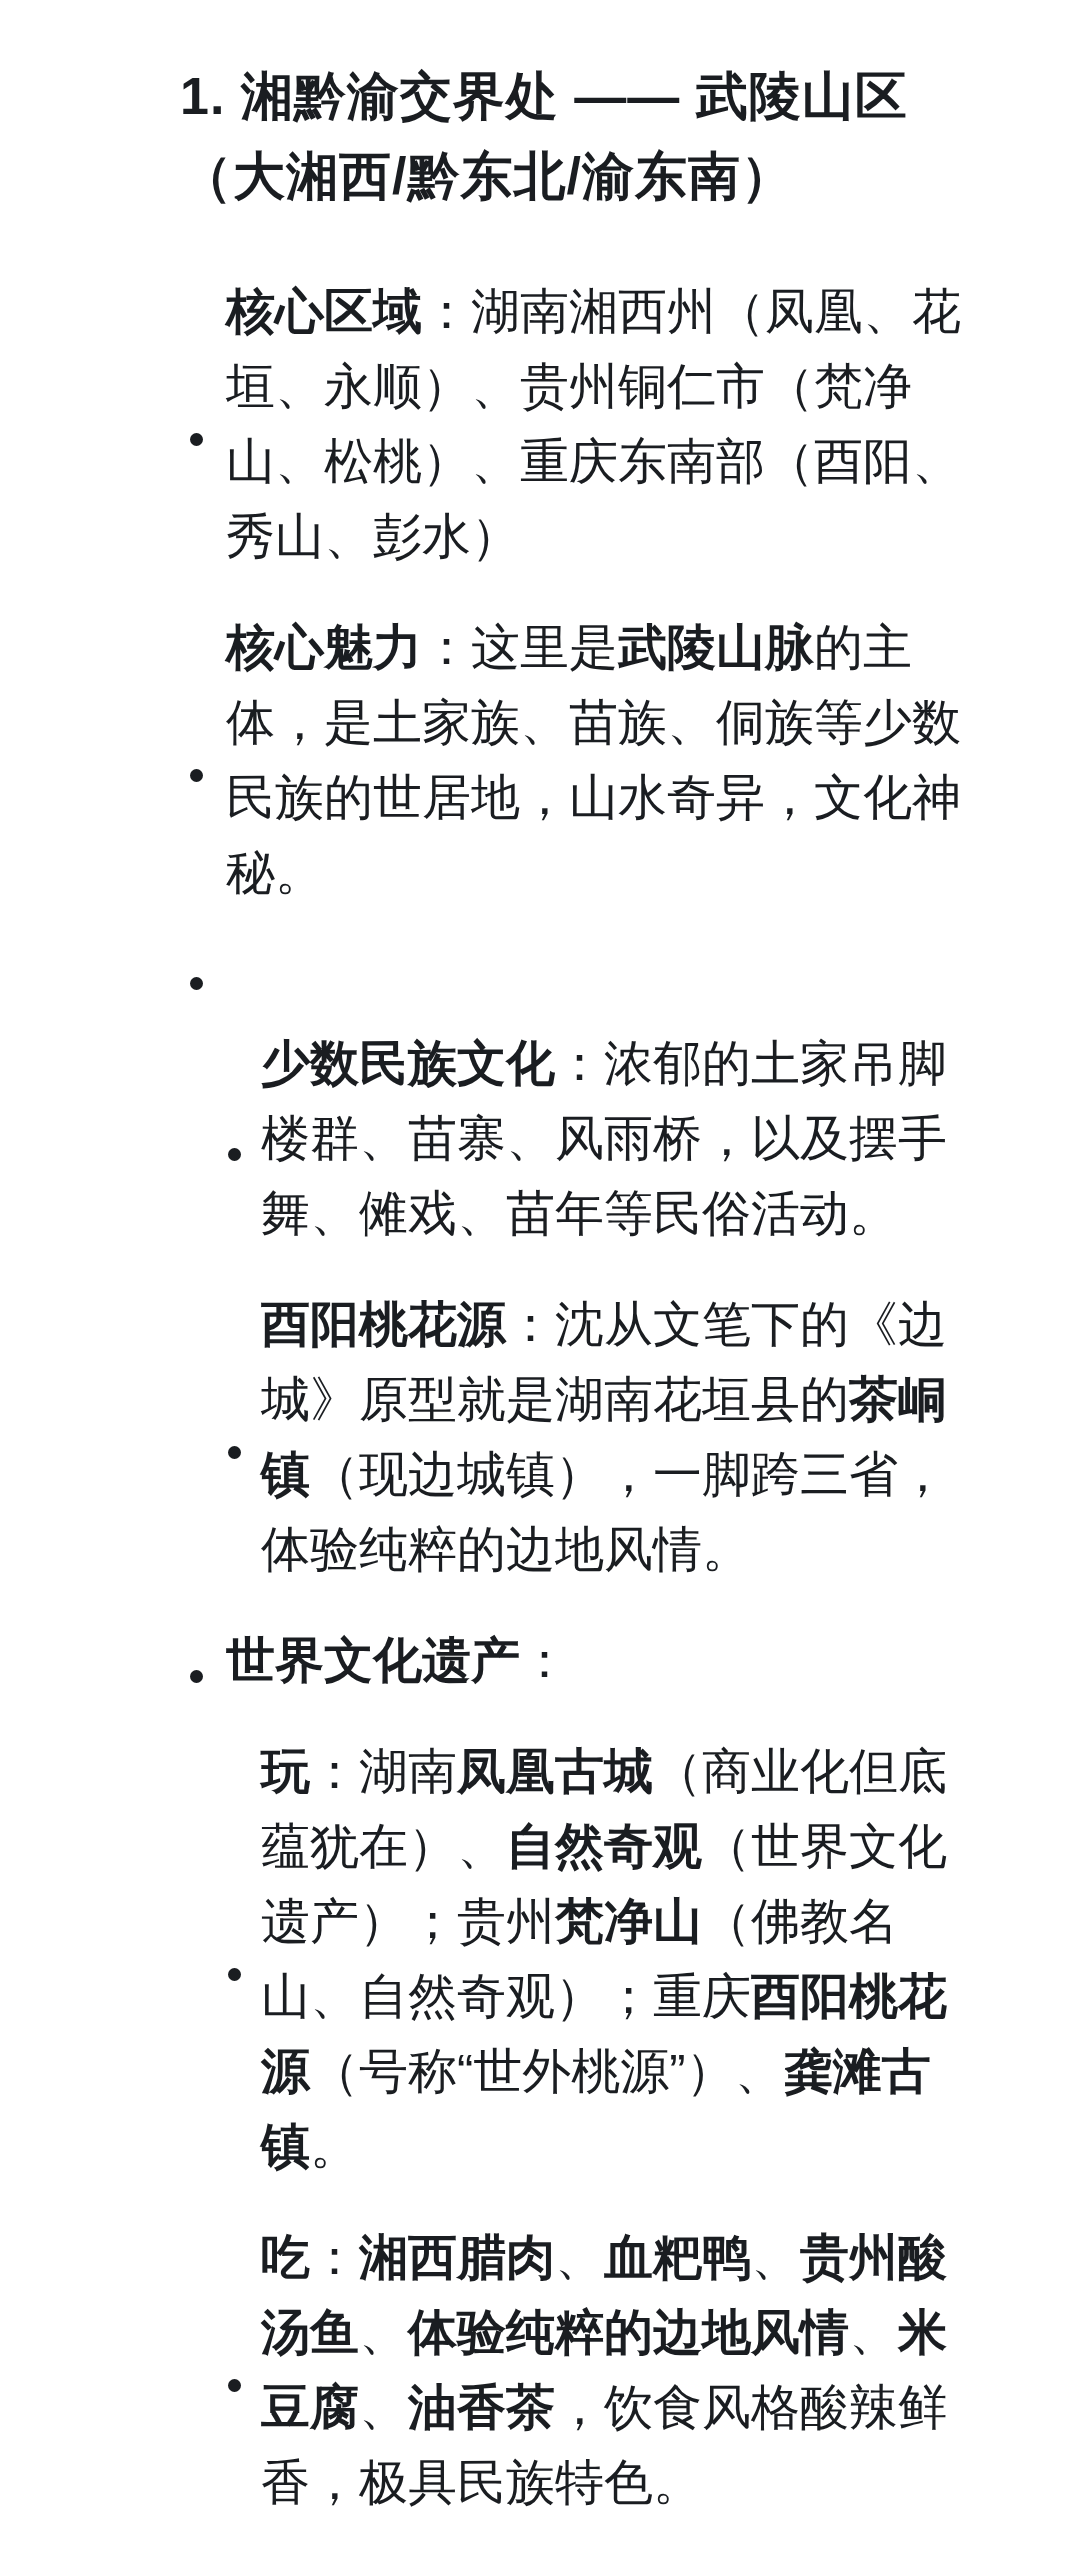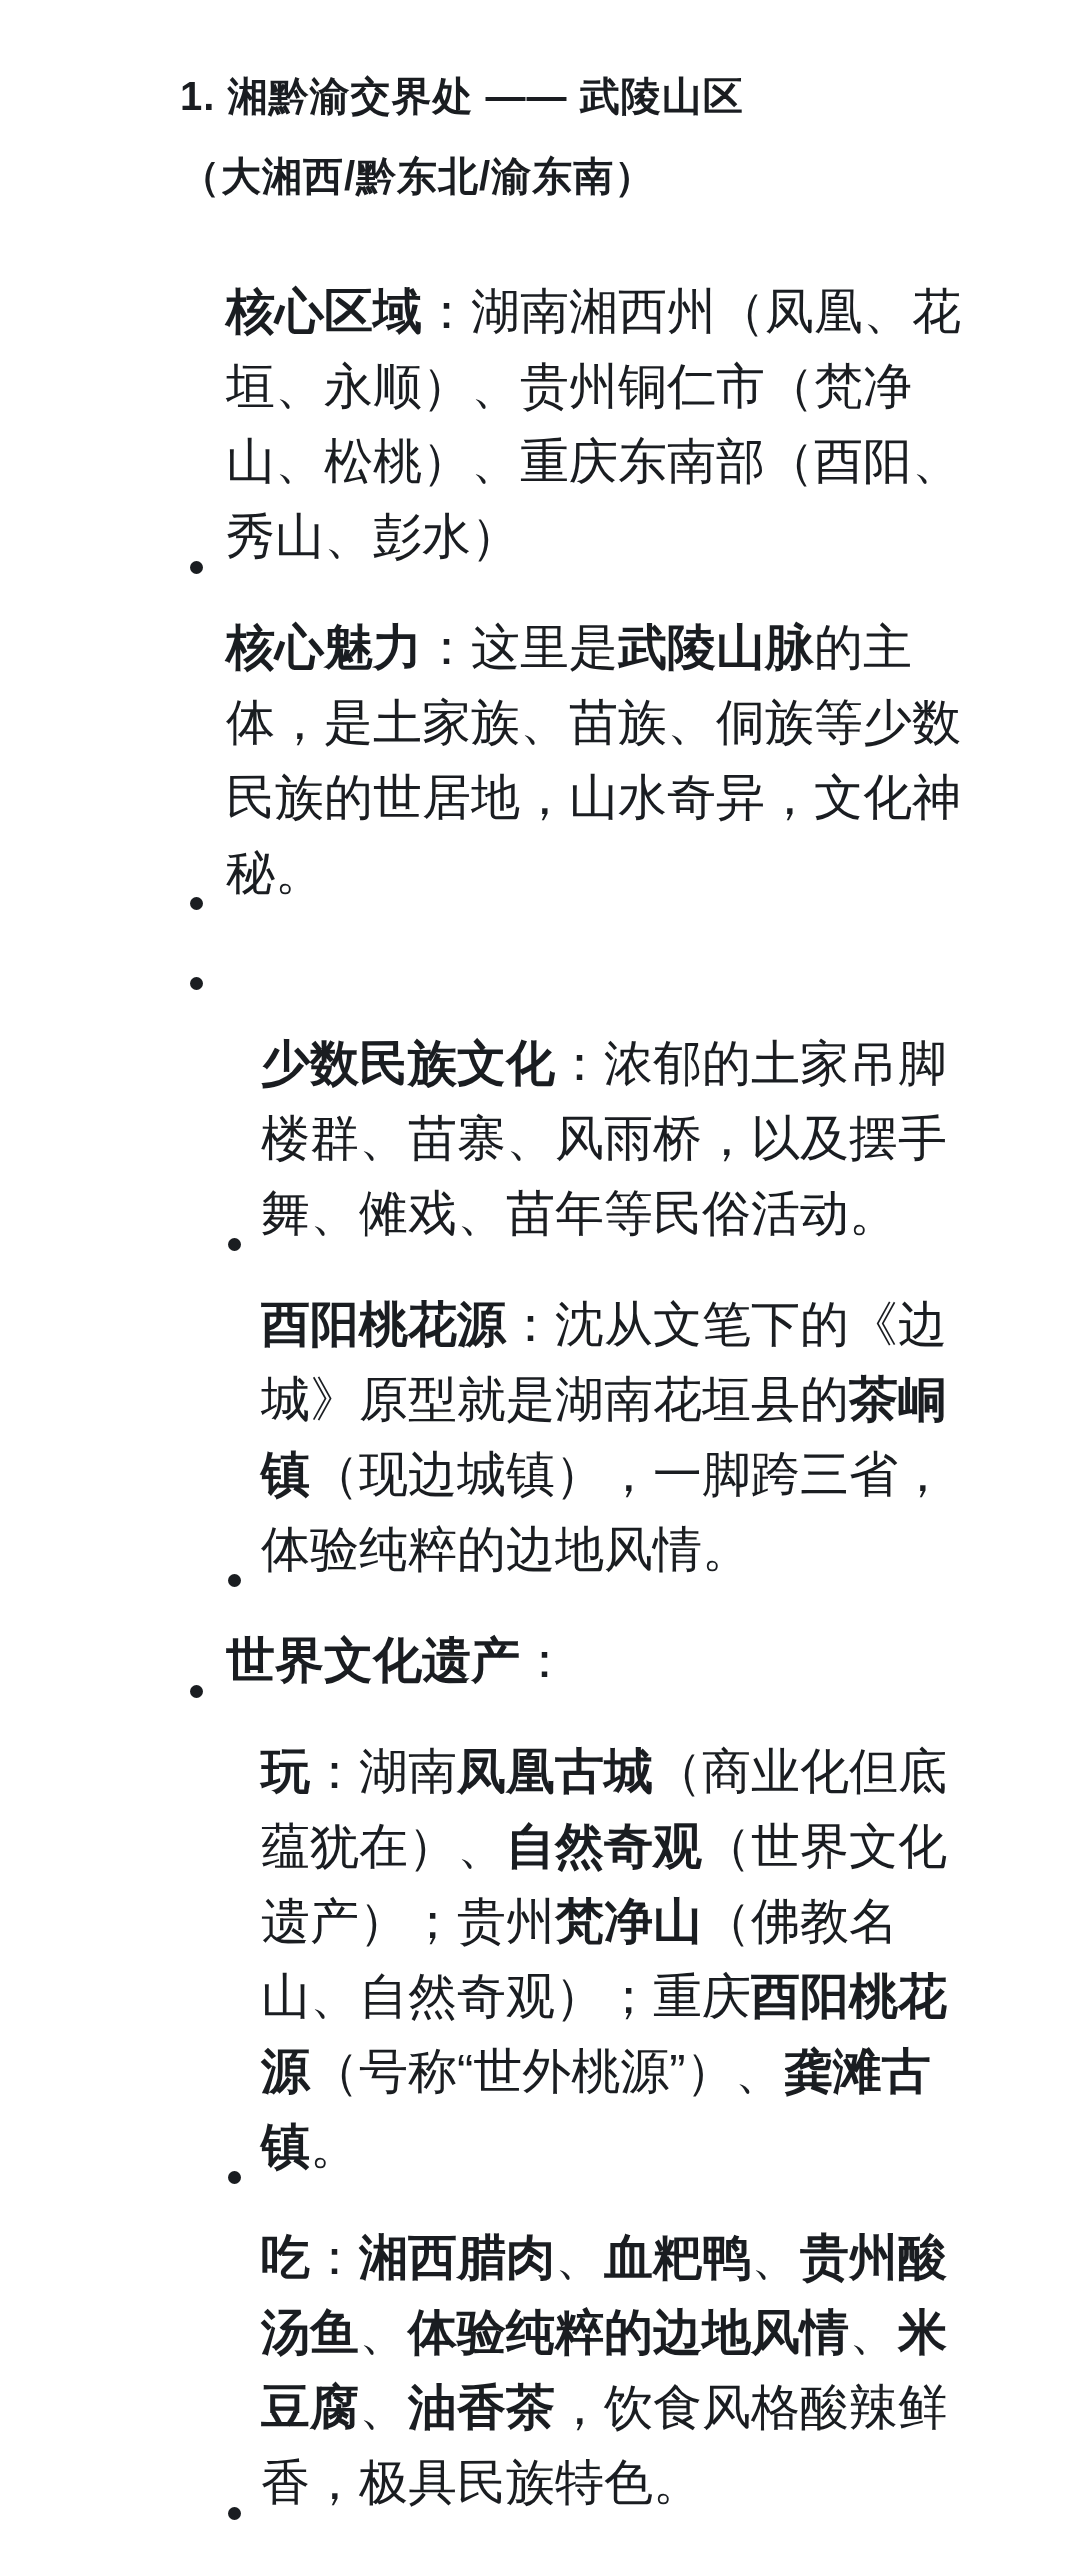--- a/index.html
+++ b/index.html
@@ -10,30 +10,30 @@
     background: #ffffff;
     color: #1a1d21;
     font-family: "Liberation Sans", "DejaVu Sans", sans-serif;
   }
   .content {
     box-sizing: border-box;
     padding-top: 56px;
   }
   .heading {
     margin: 0 100px 58px 180px;
-    font-size: 40px;
+    font-size: 52px;
     line-height: 80px;
     font-weight: 700;
     letter-spacing: 1px;
   }
   .heading-line { white-space: nowrap; }
   .bullet-list { margin: 0; padding: 0; }
   .li {
     display: flex;
-    align-items: flex-end;
+    align-items: center;
     margin: 0 112px 0 190px;
   }
   .li + .li { margin-top: 36px; }
   .li.lvl2 { margin-left: 228px; }
   .dot {
     flex: none;
     width: 13px;
     height: 13px;
     border-radius: 50%;
     background: currentColor;

